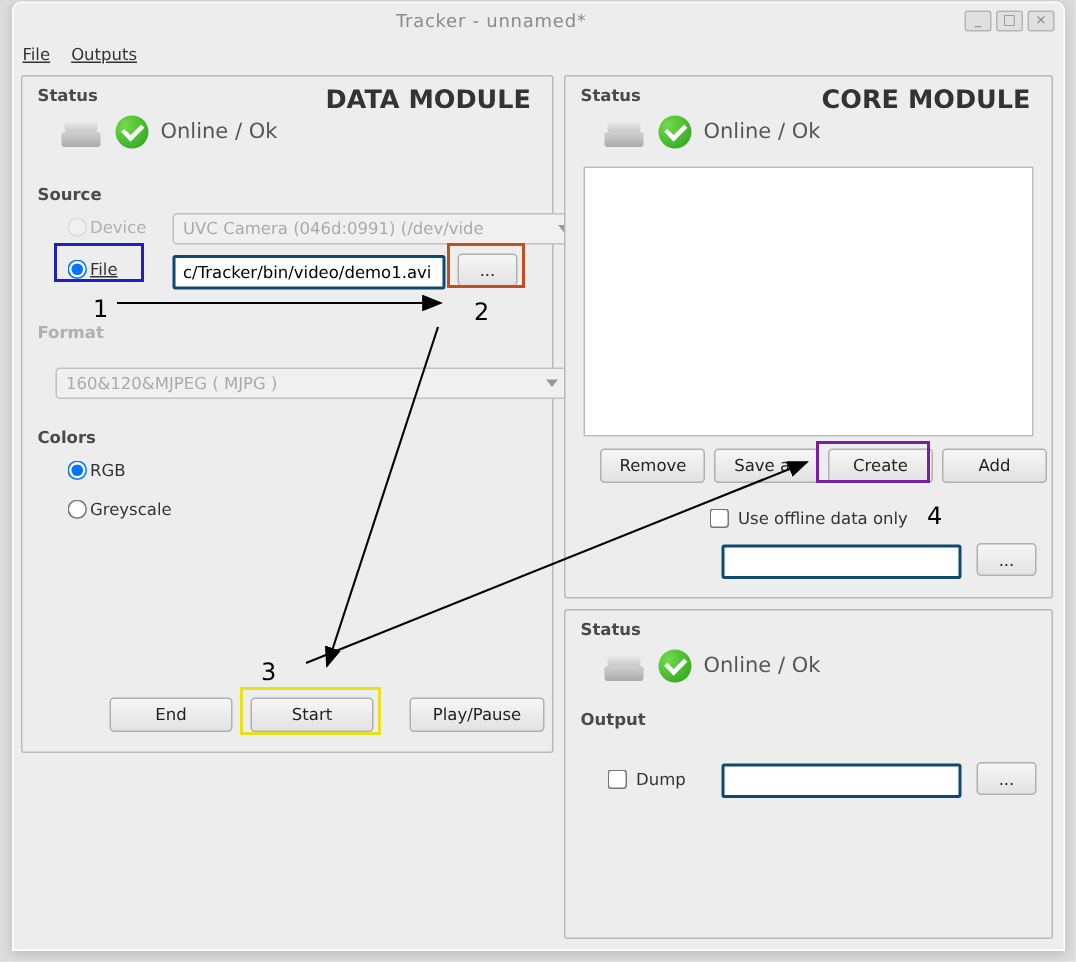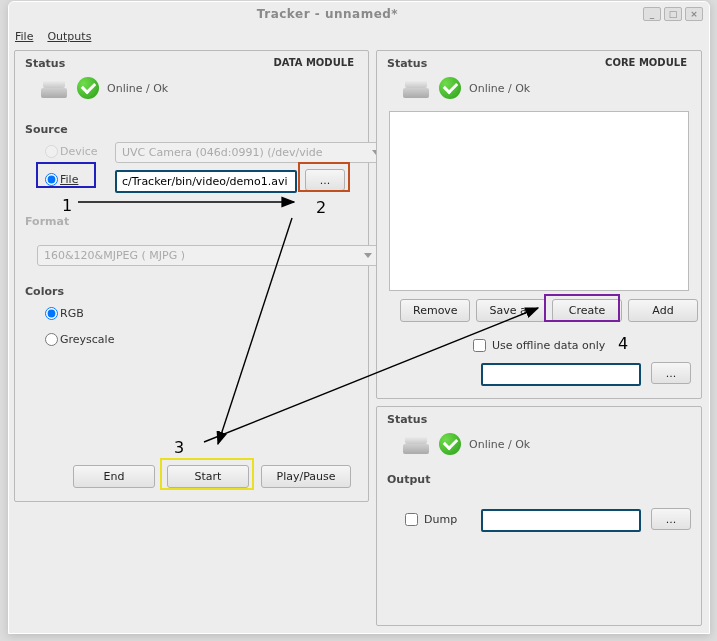--- a/index.html
+++ b/index.html
@@ -1,38 +1,38 @@
 <!DOCTYPE html>
 <html><head>
 <meta charset="utf-8">
 <style>
 * { box-sizing: border-box; margin: 0; padding: 0; font-family: "DejaVu Sans", "Liberation Sans", Arial, sans-serif; }
 body { background: #dcdcdc; width: 717px; height: 641px; overflow: hidden; position: relative; }
 
 .window { position: absolute; left: 8px; top: 1px; width: 702px; height: 633px; background: #ededed; border: 1px solid #fff; border-radius: 6px 6px 0 0; box-shadow: 0 2px 8px rgba(0,0,0,0.15); }
 
-.titlebar { height: 24px; display: flex; align-items: center; padding: 0 6px; font-size: 12px; color: #8a8a8a; font-weight: bold; }
+.titlebar { height: 24px; display: flex; align-items: center; padding: 0 6px; font-size: 12px; color: #8a8a8a; font-weight: normal; }
 .titlebar .title { flex: 1; text-align: center; letter-spacing: 0.5px; }
 .titlebar .winbtn { width: 18px; height: 14px; margin-left: 3px; border: 1px solid #b5b5b5; border-radius: 2px; background: #e0e0e0; display: inline-flex; align-items: center; justify-content: center; font-size: 9px; color: #888; }
 
 .menubar { height: 20px; display: flex; align-items: center; padding: 0 6px; font-size: 11px; color: #333; }
 .menubar .menuitem { margin-right: 14px; cursor: default; }
 .menubar .menuitem u { text-decoration: underline; }
 
 .content { position: absolute; left: 5px; top: 48px; right: 5px; bottom: 5px; }
 
 .panel { position: absolute; border: 1px solid #b9b9b9; border-radius: 2px; background: #ededed; }
 
-.module-title { position: absolute; top: 6px; right: 14px; font-size: 10px; font-weight: bold; color: #333; }
+.module-title { position: absolute; top: 6px; right: 14px; font-size: 17px; font-weight: bold; color: #333; }
 
 .label { font-size: 11px; font-weight: bold; color: #4a4a4a; }
 .label.disabled { color: #b0b0b0; }
 
 .status-block { display: flex; align-items: center; gap: 8px; }
-.status-text { font-size: 11px; color: #555; }
+.status-text { font-size: 14px; color: #555; }
 
 .radio-row { display: flex; align-items: flex-start; gap: 2px; font-size: 11px; color: #333; }
 .radio-row.disabled { color: #b0b0b0; }
 .radio-row.disabled input { opacity: 0.6; }
 
 .btn { font-size: 11px; color: #222; background: linear-gradient(#f6f6f6,#e2e2e2); border: 1px solid #b0b0b0; border-radius: 3px; padding: 4px 12px; cursor: default; min-width: 70px; text-align: center; }
 .btn.square { min-width: 34px; padding: 3px 6px; }
 
 input[type=text].field { font-size: 11px; border: 2px solid #0c4a6e; background: #fff; padding: 3px 5px; border-radius: 2px; }
 .select { font-size: 11px; border: 1px solid #c0c0c0; background: #f0f0f0; color: #aaa; padding: 3px 6px; border-radius: 3px; display: flex; justify-content: space-between; align-items: center; }
@@ -117,21 +117,21 @@
         <input type="radio" name="col" checked="" style="">
         <span>RGB</span>
       </div>
       <div class="radio-row" style="position:absolute; left:30px; top:282px;">
         <input type="radio" name="col" style="">
         <span>Greyscale</span>
       </div>
 
       <button class="btn" style="position:absolute; left:58px; top:414px; width:82px;">End</button>
       <button class="btn" style="position:absolute; left:152px; top:414px; width:82px;">Start</button>
-      <button class="btn" style="position:absolute; left:246px; top:414px; width:90px;">Play/Pause</button>
+      <button class="btn" style="position:absolute; left:258px; top:414px; width:90px;">Play/Pause</button>
     </div>
 
     <div class="panel" style="left:362px; top:0; width:326px; height:349px;">
       <span class="module-title">CORE MODULE</span>
       <span class="label" style="position:absolute; left:10px; top:6px;">Status</span>
       <div class="status-block" style="position:absolute; left:24px; top:26px;">
         <span class="drive-icon"></span>
         <span class="check-icon"></span>
         <span class="status-text">Online / Ok</span>
       </div>

